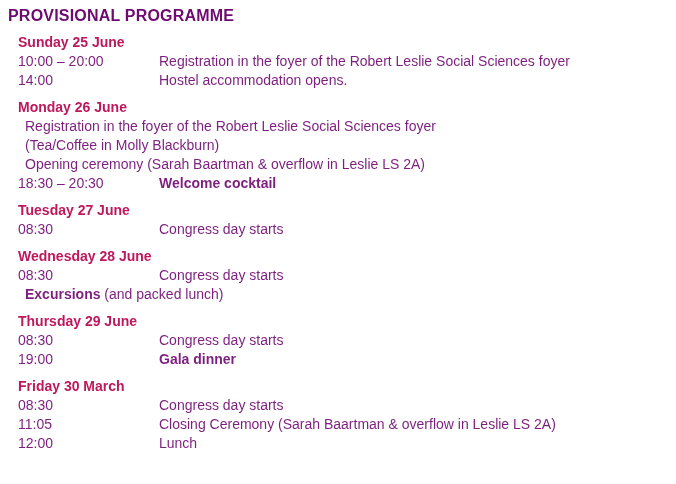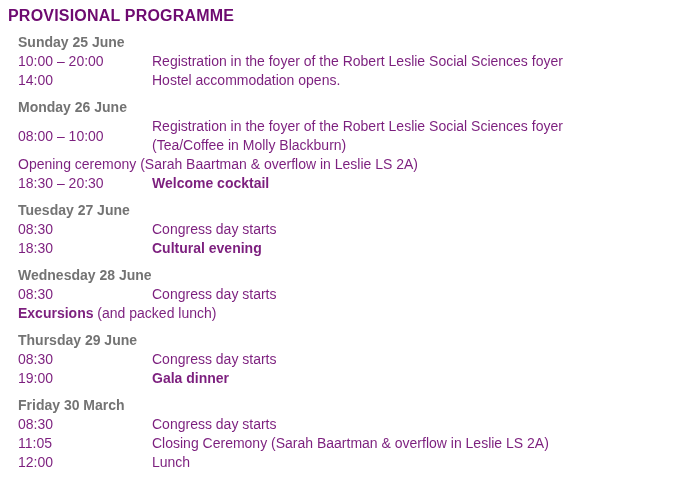--- a/index.html
+++ b/index.html
@@ -24,37 +24,38 @@
     color: #6E0A70;
     letter-spacing: 0.2px;
   }
   .day-section {
     margin: 8px 0 0 10px;
   }
   .day-heading {
     font-size: 14px;
     font-weight: bold;
     line-height: 19px;
-    color: #737373;
+    color: #be185d;
   }
   .schedule-row {
     display: flex;
     align-items: center;
     font-size: 14px;
     line-height: 19px;
   }
   .time-cell {
     width: 134px;
     flex: 0 0 134px;
   }
   .desc-cell {
     flex: 1;
   }
   .desc-line {
     display: block;
+    margin-left: 7px;
   }
   .seg-bold {
     font-weight: bold;
   }
 </style>
 </head>
 <body>
 
 <div class="page">
   <div class="doc-title">PROVISIONAL PROGRAMME</div>
@@ -71,21 +72,20 @@
         <div class="schedule-row">
           <div class="time-cell">14:00</div>
           <div class="desc-cell">
             <span class="desc-line"><span class="seg-regular">Hostel accommodation opens.</span></span>
           </div>
         </div>
       </div>
       <div class="day-section">
         <div class="day-heading">Monday 26 June</div>
         <div class="schedule-row">
-          <div class="time-cell">08:00 – 10:00</div>
           <div class="desc-cell">
             <span class="desc-line"><span class="seg-regular">Registration in the foyer of the Robert Leslie Social Sciences foyer</span></span>
             <span class="desc-line"><span class="seg-regular">(Tea/Coffee in Molly Blackburn)</span></span>
           </div>
         </div>
         <div class="schedule-row">
           <div class="desc-cell">
             <span class="desc-line"><span class="seg-regular">Opening ceremony (Sarah Baartman &amp; overflow in Leslie LS 2A)</span></span>
           </div>
         </div>
@@ -95,26 +95,20 @@
             <span class="desc-line"><span class="seg-bold">Welcome cocktail</span></span>
           </div>
         </div>
       </div>
       <div class="day-section">
         <div class="day-heading">Tuesday 27 June</div>
         <div class="schedule-row">
           <div class="time-cell">08:30</div>
           <div class="desc-cell">
             <span class="desc-line"><span class="seg-regular">Congress day starts</span></span>
-          </div>
-        </div>
-        <div class="schedule-row">
-          <div class="time-cell">18:30</div>
-          <div class="desc-cell">
-            <span class="desc-line"><span class="seg-bold">Cultural evening</span></span>
           </div>
         </div>
       </div>
       <div class="day-section">
         <div class="day-heading">Wednesday 28 June</div>
         <div class="schedule-row">
           <div class="time-cell">08:30</div>
           <div class="desc-cell">
             <span class="desc-line"><span class="seg-regular">Congress day starts</span></span>
           </div>

